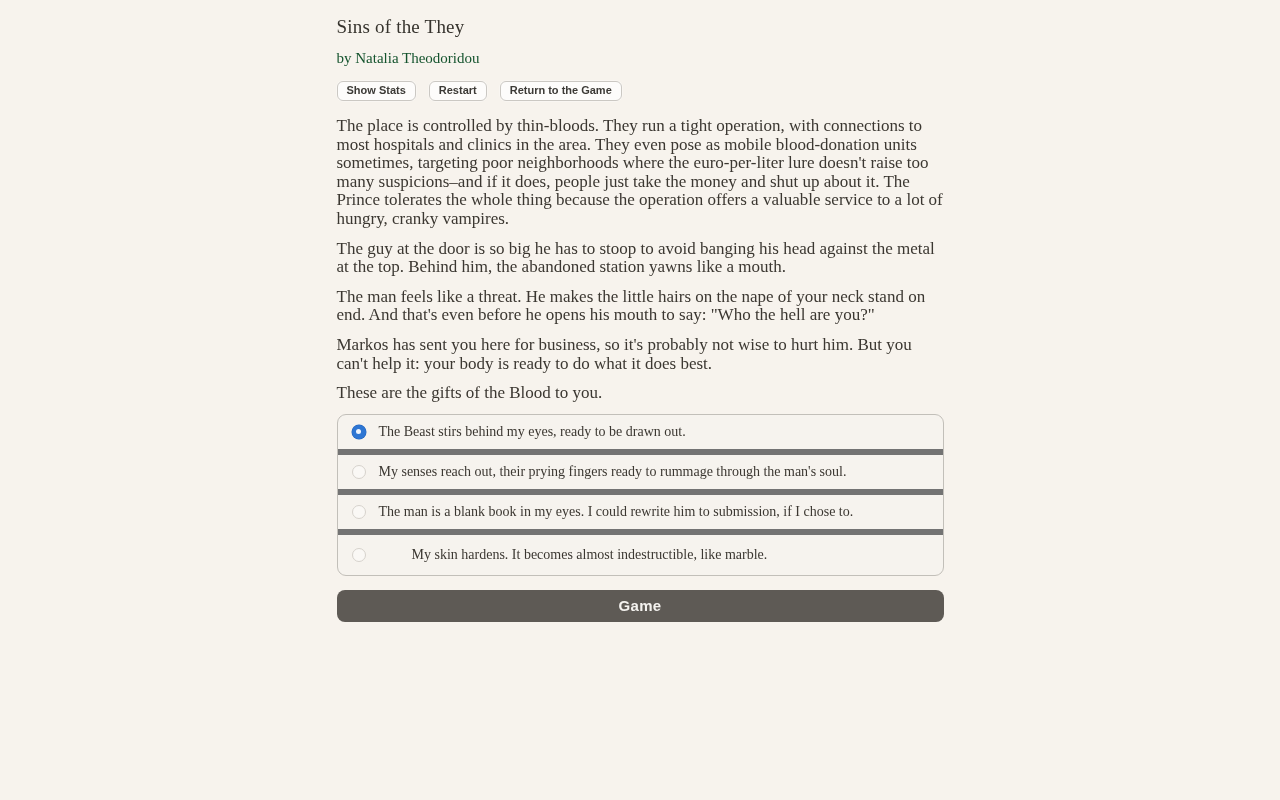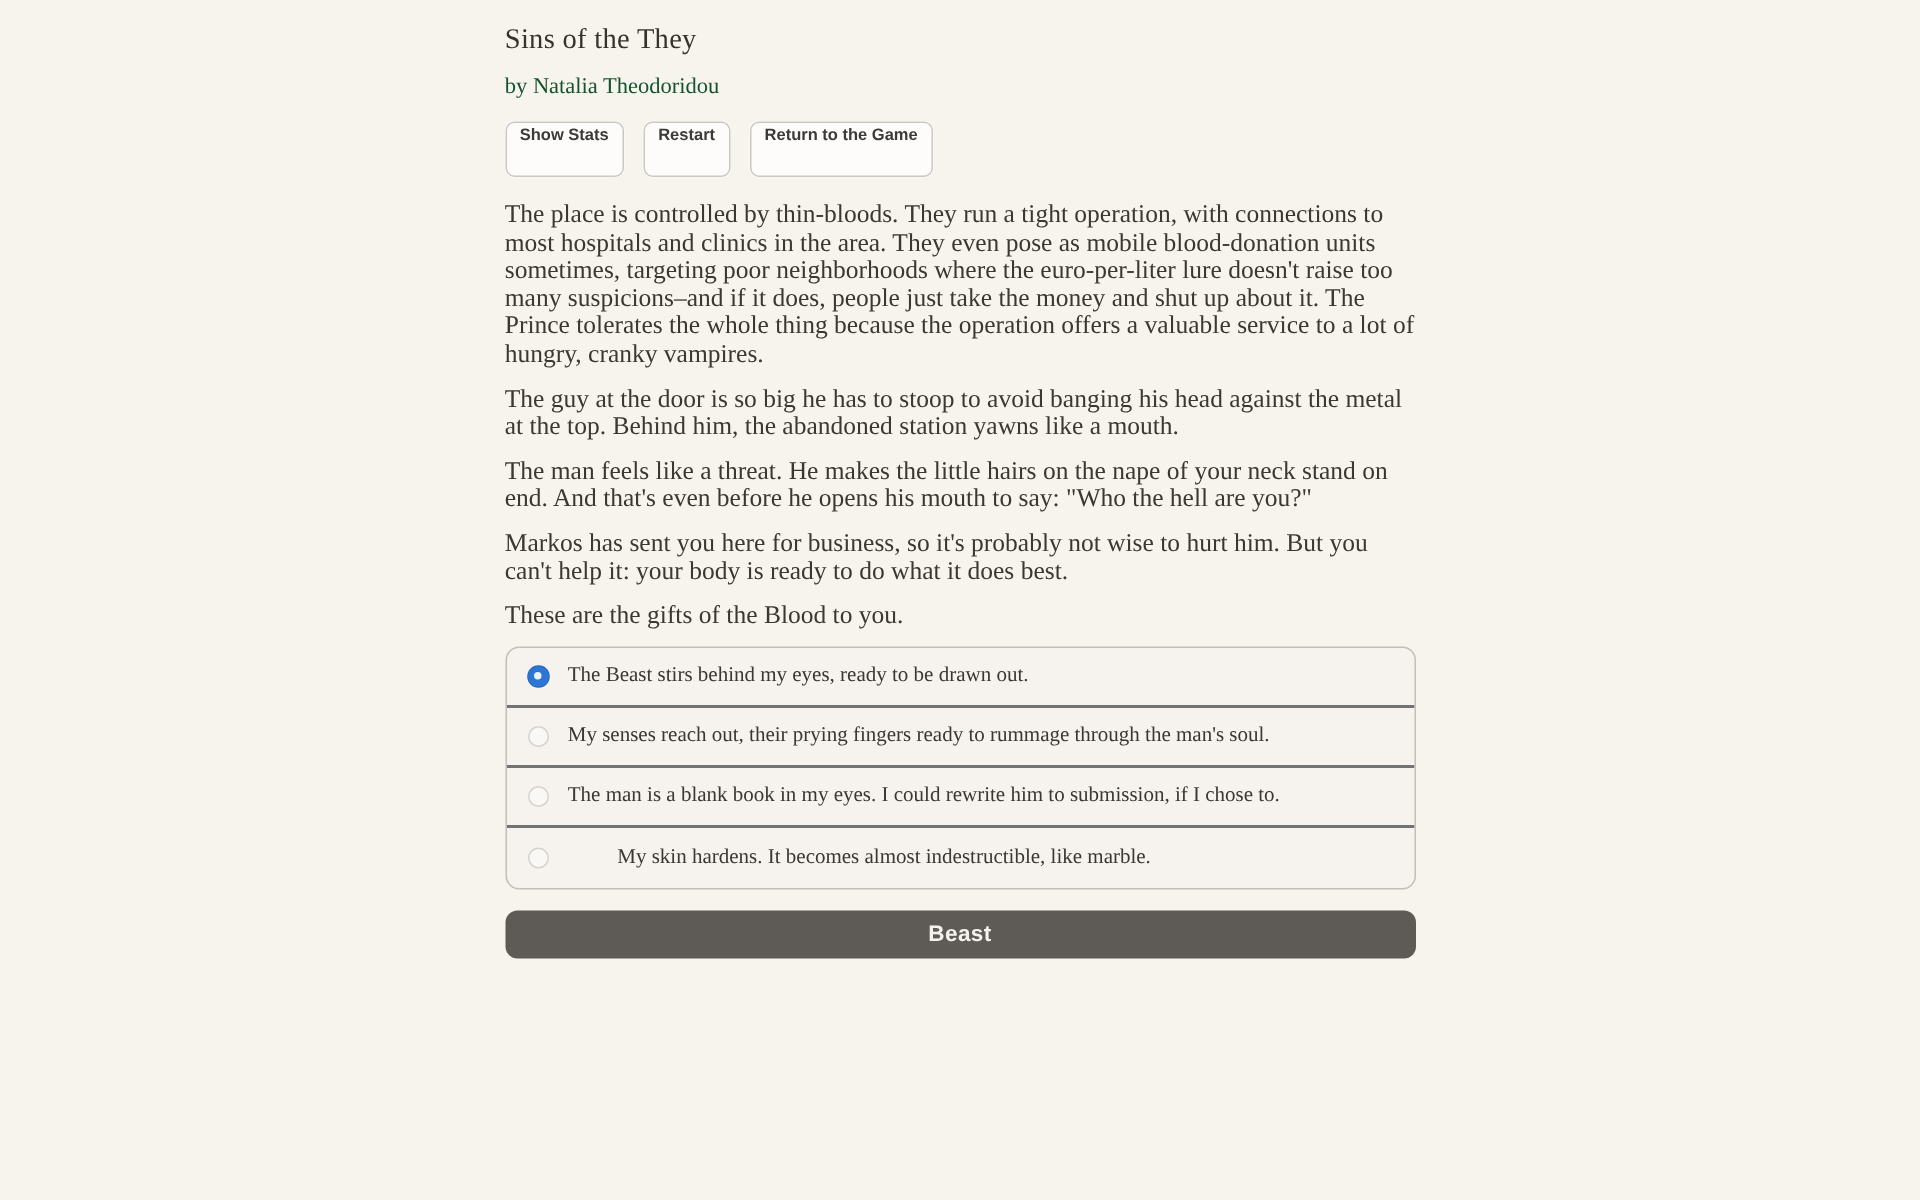--- a/index.html
+++ b/index.html
@@ -32,21 +32,21 @@
     gap: 13px;
   }
   .ctrl-btn {
     font-family: "Liberation Sans", sans-serif;
     font-size: 11px;
     font-weight: 600;
     color: #3c3a36;
     background: #fdfcfb;
     border: 1px solid #cbc8c3;
     border-radius: 6px;
-    padding: 2px 9px 20px 9px;
+    padding: 2px 9px 3px 9px;
     line-height: 13px;
     cursor: pointer;
     box-shadow: 0 0 0 0.5px rgba(255,255,255,0.6);
   }
   .story { margin-top: 16px; }
   .story p {
     font-size: 17px;
     line-height: 18.6px;
     margin-bottom: 11px;
     color: #3b3731;
@@ -57,21 +57,21 @@
     border-radius: 9px;
     background: #f6f3ee;
     overflow: hidden;
   }
   .choice-row {
     display: flex;
     align-items: center;
     gap: 13px;
     padding: 0 14px;
     height: 40px;
-    border-bottom: 2px solid #737373;
+    border-bottom: 6px solid #737373;
     cursor: pointer;
   }
   .choice-row:last-child { border-bottom: none; gap: 46px; }
   .radio {
     width: 14px; height: 14px;
     flex: 0 0 14px;
     border-radius: 50%;
     border: 1px solid #d6d2cc;
     background: #faf8f5;
     position: relative;
@@ -144,15 +144,15 @@
     <div class="choice-row">
       <span class="radio"></span>
       <span class="choice-label">The man is a blank book in my eyes. I could rewrite him to submission, if I chose to.</span>
     </div>
     <div class="choice-row">
       <span class="radio"></span>
       <span class="choice-label">My skin hardens. It becomes almost indestructible, like marble.</span>
     </div>
   </div>
 
-  <button class="next-btn">Beast</button>
+  <button class="next-btn">Game</button>
 
 </div>
 
 </body></html>

